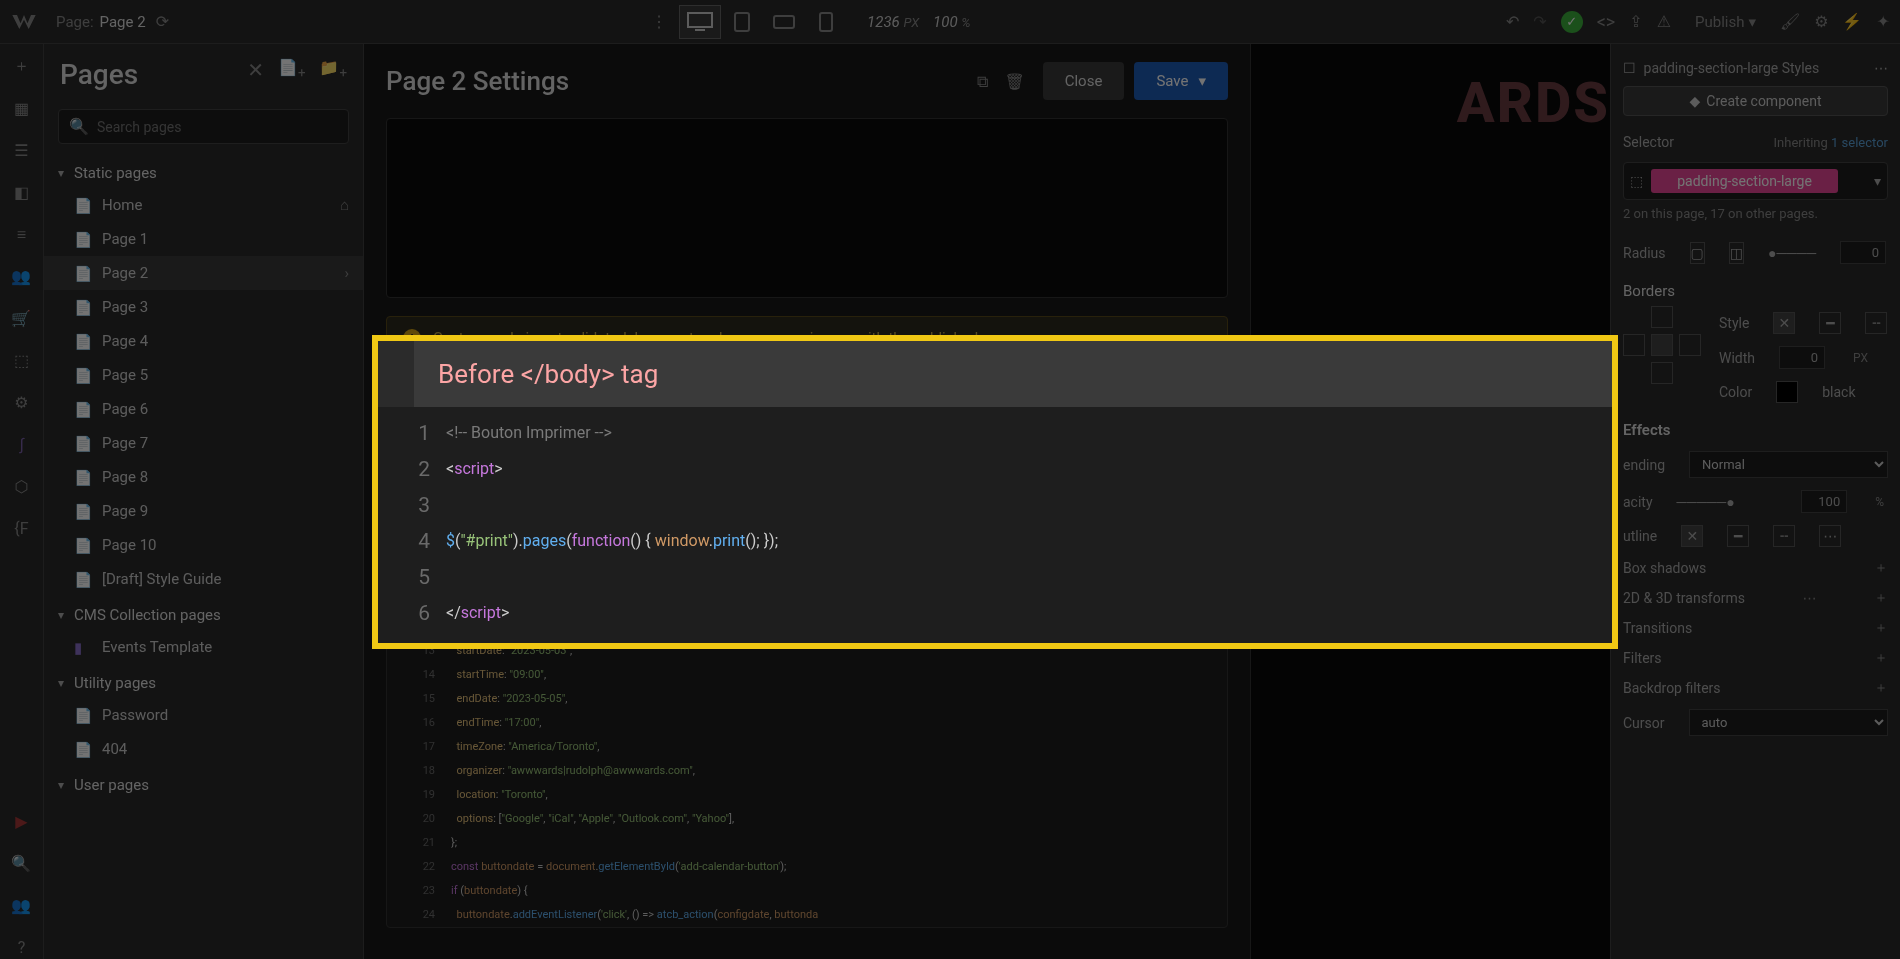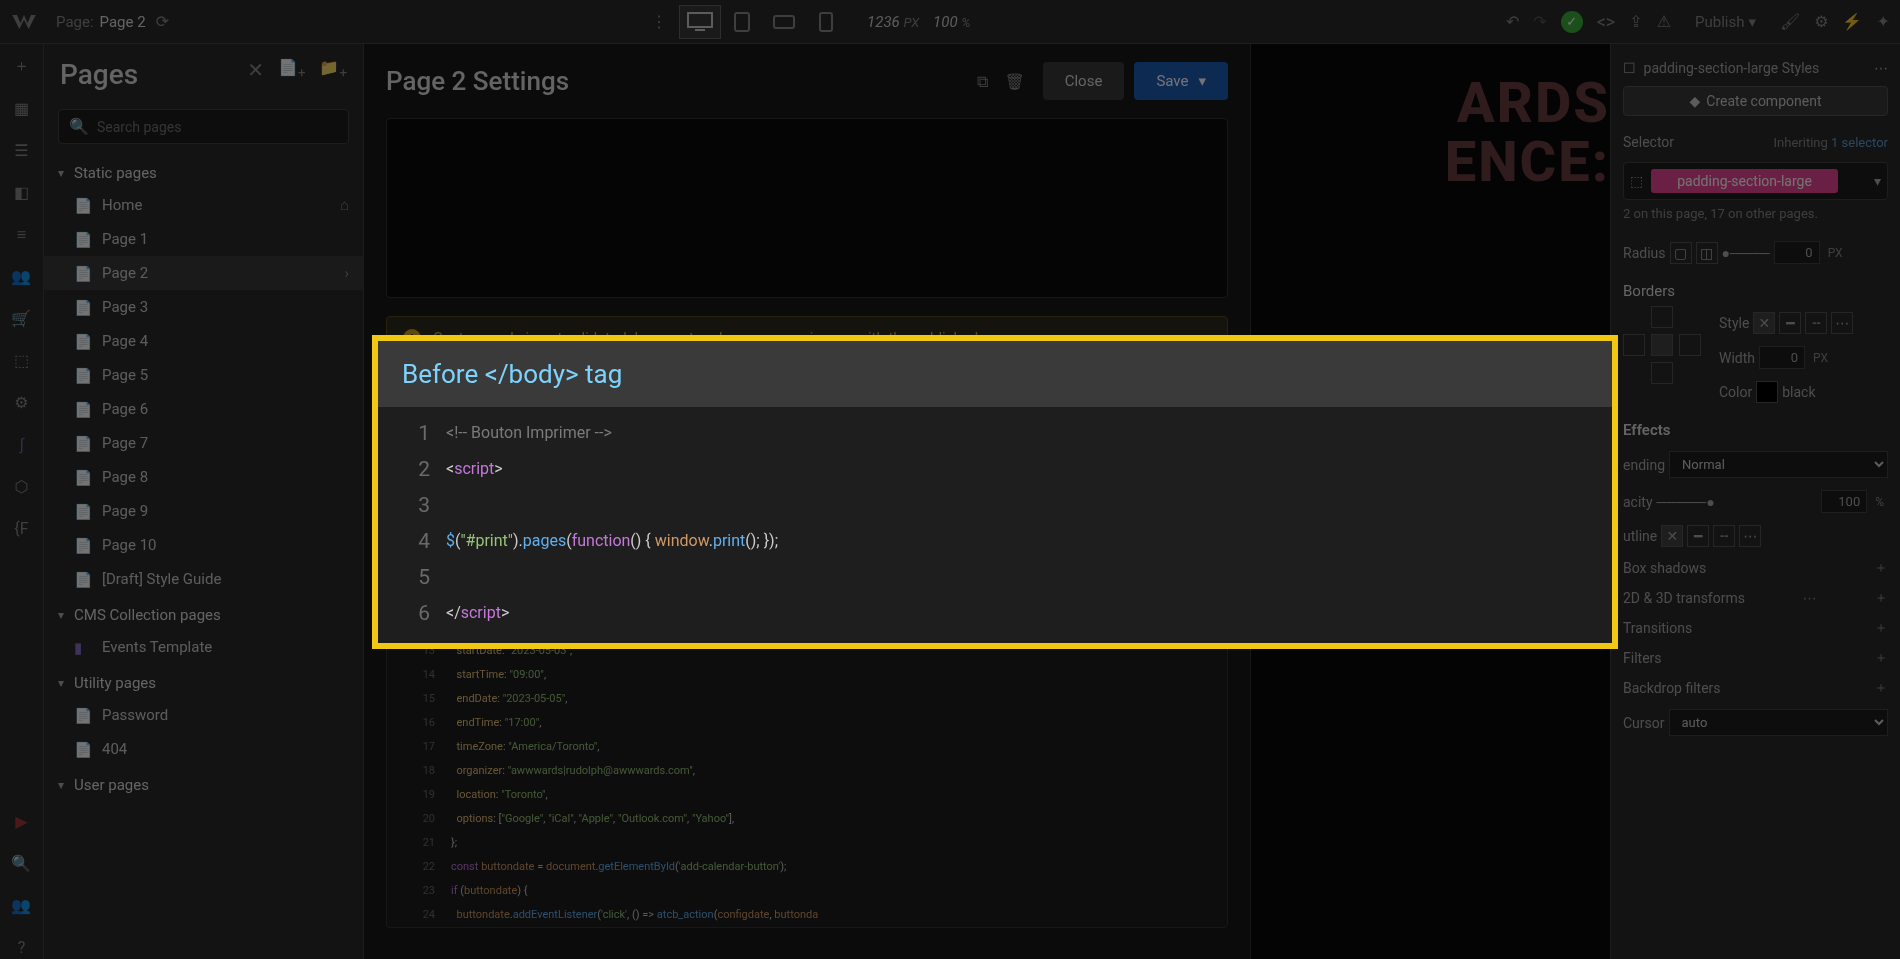--- a/index.html
+++ b/index.html
@@ -61,39 +61,39 @@
 .tok-fn { color: #61afef; }
 .tok-prop { color: #e5c07b; }
 .tok-var { color: #d19a66; }
 
 .preview { width: 360px; background: #0a0a0a; border-left: 1px solid #333; padding: 30px 0 0 20px; overflow: hidden; }
 .preview h1 { font-size: 56px; font-weight: 800; color: #6b3c42; line-height: 1.05; letter-spacing: 2px; text-align: right; }
 .preview p { color: #ccc; font-size: 22px; margin-top: 30px; line-height: 1.4; }
 .preview .print-btn { margin-top: 40px; border: 1px solid #777; padding: 20px 28px; color: #eee; font-size: 21px; display:inline-block; }
 
 .right-panel { width: 290px; background: #2b2b2b; border-left: 1px solid #404040; padding: 12px; font-size: 14px; color: #aaa; overflow-y:auto; }
-.right-panel .row { display: flex; align-items: center; padding: 6px 0; gap: 4px; }
+.right-panel .row { display: flex; align-items: center; padding: 6px 0; gap: 24px; }
 .right-panel .label { flex-shrink: 0; }
 .right-panel .styles-hdr { display:flex; align-items:center; gap:8px; padding: 4px 0 10px; }
 .right-panel .create-btn { background: #3a3a3a; border: 1px solid #555; color: #ccc; font-size: 14px; padding: 6px 12px; border-radius: 4px; width: 100%; display:flex; align-items:center; justify-content:center; gap:6px; }
 .right-panel .selector-chip { background: #ec4899; color: #fff; padding: 4px 26px; border-radius: 3px; font-size: 14px; }
 .right-panel .selector-box { background: #1e1e1e; border: 1px solid #444; border-radius: 4px; padding: 6px; display:flex; align-items:center; gap:8px; margin: 6px 0; }
 .right-panel .section-hdr { padding: 12px 0 6px; font-size: 15px; color: #ddd; }
 .right-panel .inherit { color: #8a8a8a; font-size: 13px; }
 .right-panel .inherit .hl { color: #5a9fd6; }
 .right-panel .small { font-size: 13px; color: #8a8a8a; }
 .right-panel .iconsq { width: 22px; height: 22px; border: 1px solid #555; display:flex; align-items:center; justify-content:center; }
 .right-panel .input-sm { background: #1e1e1e; border: 1px solid #444; color: #aaa; width: 46px; padding: 3px 6px; font-size: 13px; text-align:right; }
 .right-panel .unit { color: #8a8a8a; font-size: 12px; padding: 0 4px; }
 .right-panel select { background: #1e1e1e; border: 1px solid #444; color: #ccc; padding: 4px 8px; font-size: 13px; width: 100%; }
 .right-panel .add-btn { margin-left:auto; color:#8a8a8a; }
 
 
 .callout { position: absolute; top: 335px; left: 372px; width: 1246px; border: 6px solid #f0c814; background: #2b2b2b; z-index: 100; }
-.callout-hdr { background: #3a3a3a; padding: 18px 24px; color: #7dd3fc; font-size: 26px; }
+.callout-hdr { background: #3a3a3a; padding: 18px 24px; color: #fca5a5; font-size: 26px; margin-left: 36px; }
 .callout-code { background: #1e1e1e; padding: 8px 0 12px; font-family: "SF Mono", Monaco, Consolas, monospace; font-size: 23px; line-height: 36px; }
 .callout-code .code-line .ln { width: 40px; font-size: 21px; }
 .callout-code .code-line .code { font-size: 16px; }
 
 .dim-overlay { position: absolute; top: 0; left: 0; right: 0; bottom: 0; background: rgba(0,0,0,0.55); z-index: 50; pointer-events: none; }
 
 svg { display: block; }
 </style>
 </head>
 <body>
@@ -333,21 +333,20 @@
             <span class="ln">24</span>
             <span class="code">  <span class="tok-var">buttondate</span>.<span class="tok-fn">addEventListener</span>(<span class="tok-str">'click'</span>, () =&gt; <span class="tok-fn">atcb_action</span>(<span class="tok-var">configdate</span>, <span class="tok-var">buttonda</span></span>
           </div>
         </div>
     </div>
   </div>
 
   <div class="preview">
     <h1>
       <span>ARDS</span><br>
-      <span>ENCE:</span>
     </h1>
     <div style="height:230px"></div>
     <p>tent dans l'avenir du web.</p>
     <div class="print-btn">Imprimer la page</div>
   </div>
 
   <div class="right-panel">
     <div class="styles-hdr">
       <span>☐</span>
       <span style="flex:1">padding-section-large Styles</span>

